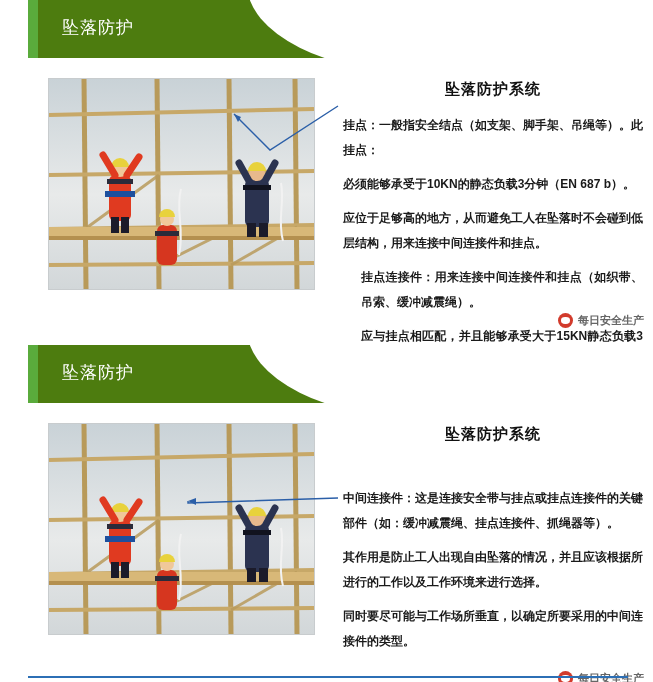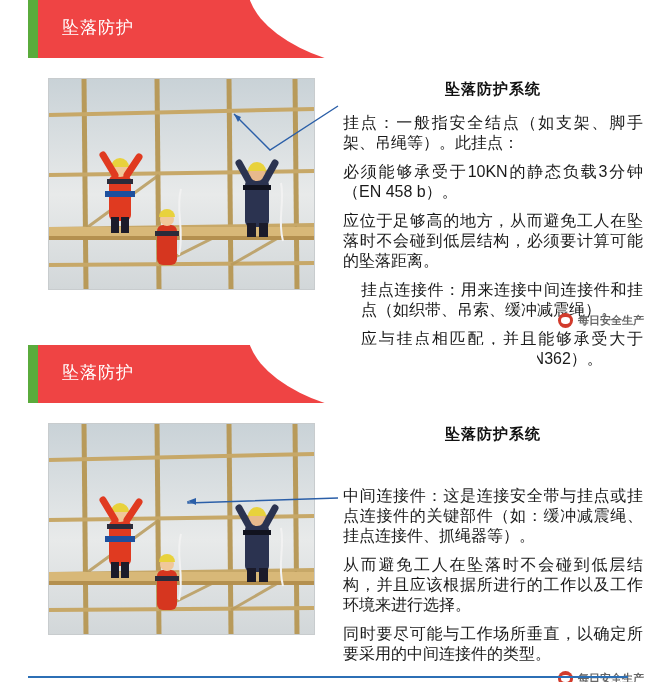--- a/index.html
+++ b/index.html
@@ -38,21 +38,21 @@
     height: 58px;
     background: #5aab3c;
   }
 
   .header-band {
     position: absolute;
     left: 38px;
     top: 0;
     width: 499px;
     height: 58px;
-    background: #ef4444;
+    background: #4d7c0f;
     overflow: hidden;
   }
   .header-band .swoosh {
     position: absolute;
     right: -10px;
     top: -46px;
     width: 300px;
     height: 120px;
     background: #ffffff;
     border-bottom-left-radius: 180px 90px;
@@ -104,25 +104,26 @@
   }
   .sys-title {
     font-size: 15px;
     font-weight: bold;
     color: #111;
     text-align: center;
     margin: 0 0 14px 0;
     letter-spacing: 1px;
   }
   .para {
-    font-size: 16px;
-    line-height: 20px;
+    font-size: 12px;
+    line-height: 25px;
     color: #1a1a1a;
     margin: 0 0 9px 0;
     text-align: justify;
+    font-weight: bold;
   }
   .para.indent { padding-left: 18px; }
 
   
   .pointer-svg {
     position: absolute;
     left: 0;
     top: 0;
     pointer-events: none;
   }
@@ -247,22 +248,22 @@
           </g>
 
           <path d="M132 110 C126 132 136 150 130 176" stroke="#f2f2f2" stroke-width="2" fill="none"></path>
           <path d="M232 104 C236 124 228 140 234 162" stroke="#f2f2f2" stroke-width="2" fill="none"></path>
         </svg>
       </div>
 
       <div class="text-col">
         <div class="sys-title">坠落防护系统</div>
         <p class="para">挂点：一般指安全结点（如支架、脚手架、吊绳等）。此挂点：</p>
-        <p class="para">必须能够承受于10KN的静态负载3分钟（EN 458 b）。</p>
-        <p class="para">应位于足够高的地方，从而避免工人在坠落时不会碰到低层结构，必须要计算可能的坠落距离。</p>
+        <p class="para">必须能够承受于10KN的静态负载3分钟（EN 687 b）。</p>
+        <p class="para">应位于足够高的地方，从而避免工人在坠落时不会碰到低层结构，用来连接中间连接件和挂点。</p>
         <p class="para indent">挂点连接件：用来连接中间连接件和挂点（如织带、吊索、缓冲减震绳）。</p>
         <p class="para indent">应与挂点相匹配，并且能够承受大于15KN静态负载3分钟（EN362）。</p>
       </div>
 
       <svg class="pointer-svg" width="615" height="250" aria-hidden="true">
         <polyline points="300,48 232,92 196,56" fill="none" stroke="#2b5fa8" stroke-width="1.4"></polyline>
         <polygon points="196,56 203,59 200,64" fill="#2b5fa8"></polygon>
       </svg>
 
       <div class="wx-badge badge-1">
@@ -342,21 +343,21 @@
           </g>
           <path d="M132 110 C126 132 136 150 130 176" stroke="#f2f2f2" stroke-width="2" fill="none"></path>
           <path d="M232 104 C236 124 228 140 234 162" stroke="#f2f2f2" stroke-width="2" fill="none"></path>
         </svg>
       </div>
 
       <div class="text-col">
         <div class="sys-title">坠落防护系统</div>
         <div style="height:28px"></div>
         <p class="para">中间连接件：这是连接安全带与挂点或挂点连接件的关键部件（如：缓冲减震绳、挂点连接件、抓绳器等）。</p>
-        <p class="para">从而避免工人在坠落时不会碰到低层结构，并且应该根据所进行的工作以及工作环境来进行选择。</p>
+        <p class="para">其作用是防止工人出现自由坠落的情况，并且应该根据所进行的工作以及工作环境来进行选择。</p>
         <p class="para">同时要尽可能与工作场所垂直，以确定所要采用的中间连接件的类型。</p>
       </div>
 
       <svg class="pointer-svg" width="615" height="250" aria-hidden="true">
         <polyline points="300,95 150,100 150,98" fill="none" stroke="#2b5fa8" stroke-width="1.4"></polyline>
         <polygon points="150,98 158,95 158,102" fill="#2b5fa8"></polygon>
       </svg>
 
       <div class="wx-badge badge-2">
         <span class="dot"></span>

